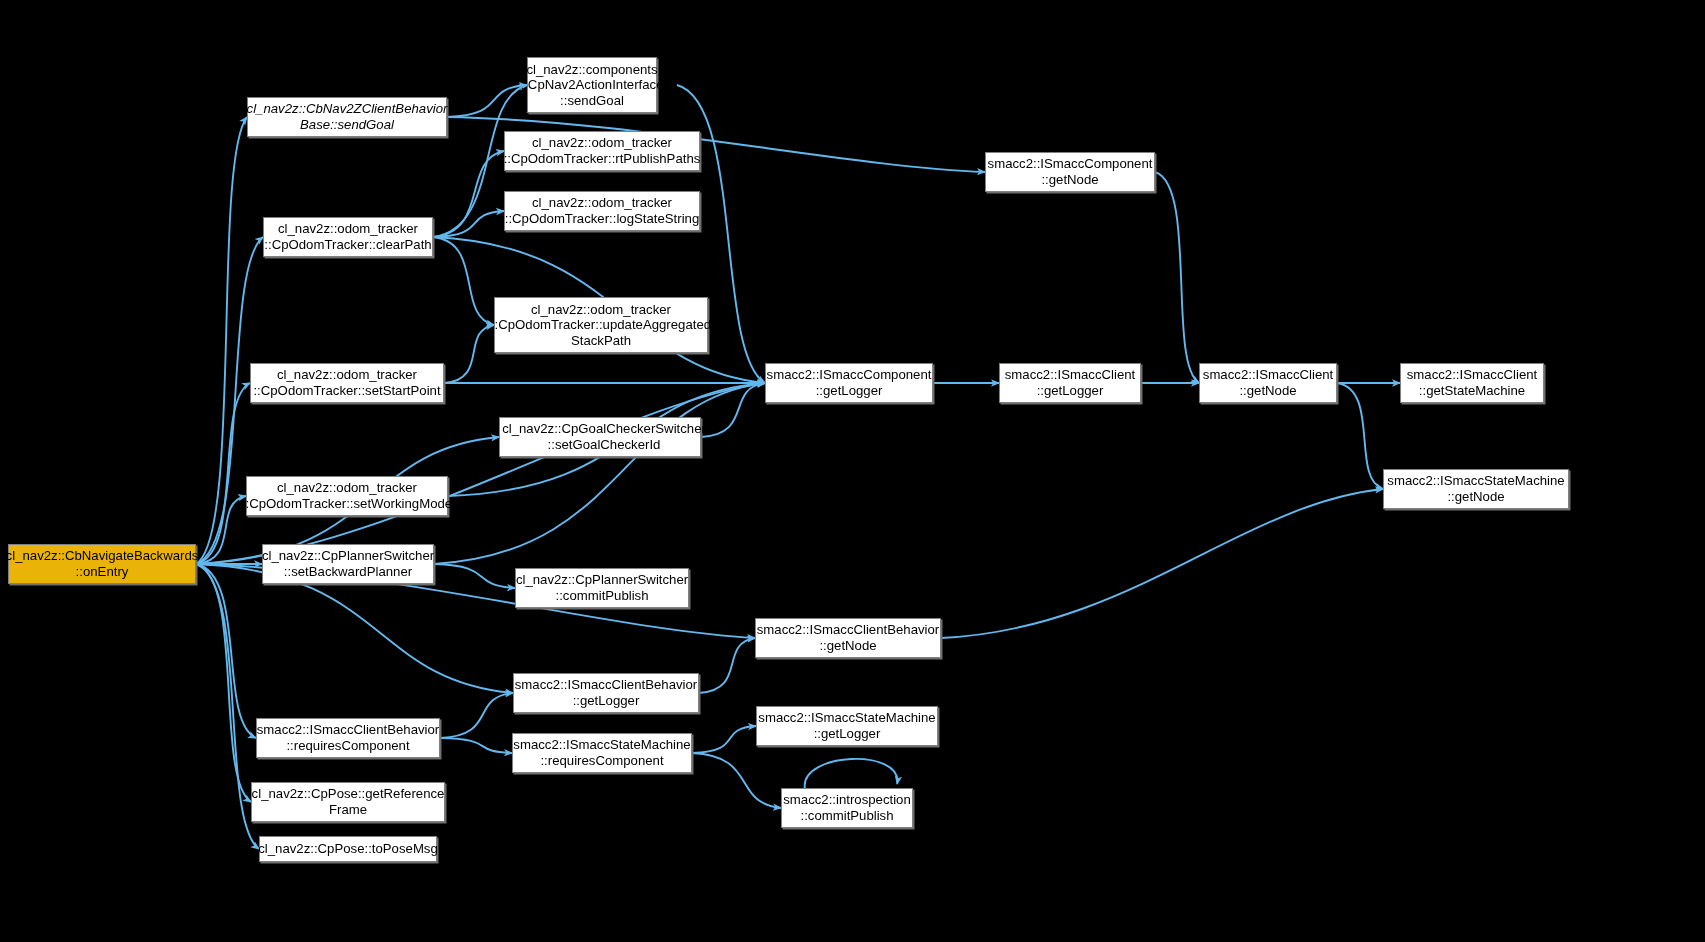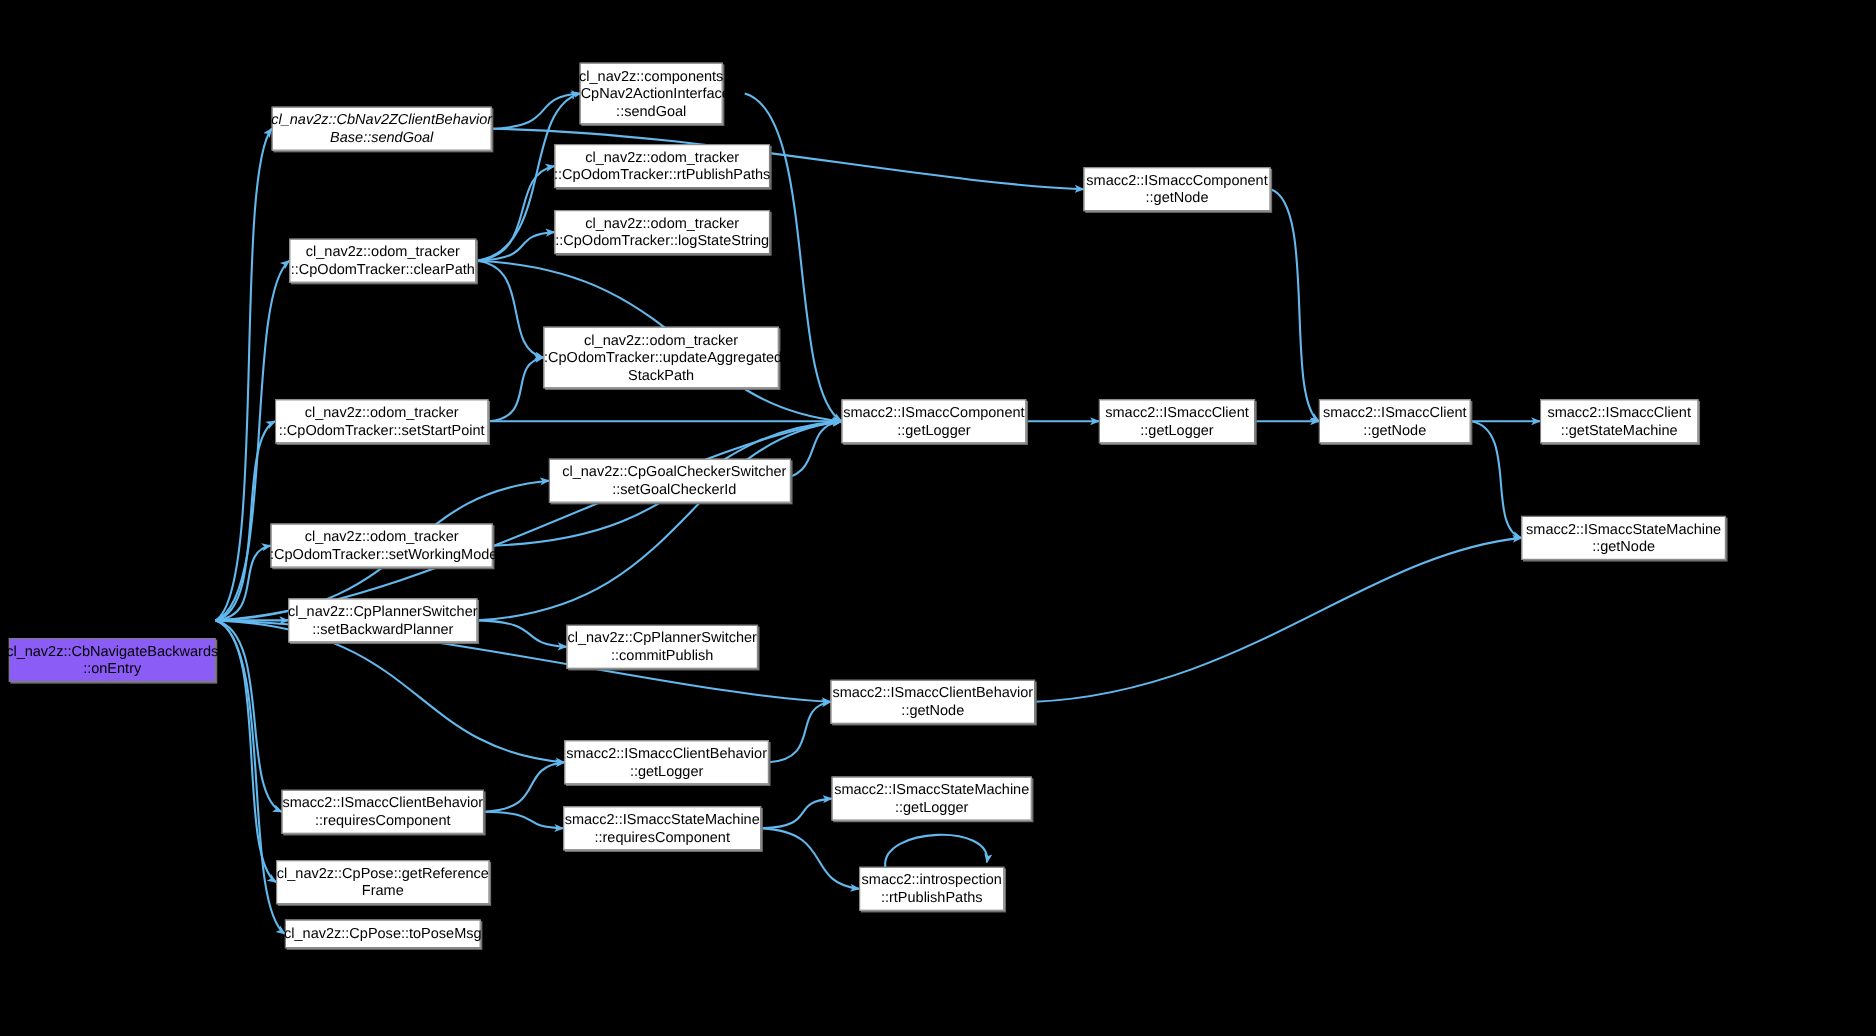--- a/index.html
+++ b/index.html
@@ -5,21 +5,21 @@
   html,body{margin:0;padding:0;background:#000;}
   body{width:1705px;height:942px;overflow:hidden;
        font-family:"Liberation Sans","DejaVu Sans",sans-serif;}
   #canvas{position:relative;width:1705px;height:942px;background:#000;}
   svg.edges{position:absolute;left:0;top:0;width:1705px;height:942px;}
   .node{position:absolute;box-sizing:border-box;background:#ffffff;
         border:1px solid #808080;color:#000;display:flex;align-items:center;
         justify-content:center;text-align:center;line-height:1.18;
         font-size:13.2px;padding:2px 4px;white-space:pre-line;
         box-shadow:1.5px 1.5px 0 0 #6f6f6f;}
-  .node.root{background:#8b5cf6;margin-top:36px;}
+  .node.root{background:#eab308;}
 </style>
 </head>
 <body>
 
 <div id="canvas">
   <svg class="edges" id="edge-layer">
     <defs>
       <marker id="ah" markerWidth="9" markerHeight="9" refX="8" refY="4.5" orient="auto" markerUnits="userSpaceOnUse">
         <path d="M0,0.8 L9,4.5 L0,8.2 L2.2,4.5 Z" fill="#63b8ee"></path>
       </marker>
@@ -77,21 +77,21 @@
 ::CpOdomTracker::rtPublishPaths</div>
       <div class="node" style="left: 504px; top: 191px; width: 196px; height: 40px;">cl_nav2z::odom_tracker
 ::CpOdomTracker::logStateString</div>
       <div class="node" style="left: 263px; top: 217px; width: 170px; height: 40px;">cl_nav2z::odom_tracker
 ::CpOdomTracker::clearPath</div>
       <div class="node" style="left: 494px; top: 297px; width: 214px; height: 56px;">cl_nav2z::odom_tracker
 ::CpOdomTracker::updateAggregated
 StackPath</div>
       <div class="node" style="left: 250px; top: 363px; width: 194px; height: 40px;">cl_nav2z::odom_tracker
 ::CpOdomTracker::setStartPoint</div>
-      <div class="node" style="left: 499px; top: 417px; width: 220px; height: 40px; padding-left: 12px;">cl_nav2z::CpGoalCheckerSwitcher
+      <div class="node" style="left: 499px; top: 417px; width: 202px; height: 40px; padding-left: 12px;">cl_nav2z::CpGoalCheckerSwitcher
 ::setGoalCheckerId</div>
       <div class="node" style="left: 246px; top: 476px; width: 202px; height: 40px;">cl_nav2z::odom_tracker
 ::CpOdomTracker::setWorkingMode</div>
       <div class="node" style="left: 262px; top: 544px; width: 172px; height: 40px;">cl_nav2z::CpPlannerSwitcher
 ::setBackwardPlanner</div>
       <div class="node" style="left: 515px; top: 568px; width: 174px; height: 40px;">cl_nav2z::CpPlannerSwitcher
 ::commitPublish</div>
       <div class="node" style="left: 765px; top: 363px; width: 168px; height: 40px;">smacc2::ISmaccComponent
 ::getLogger</div>
       <div class="node" style="left: 985px; top: 152px; width: 170px; height: 40px;">smacc2::ISmaccComponent
@@ -108,18 +108,18 @@
 ::getNode</div>
       <div class="node" style="left: 513px; top: 673px; width: 186px; height: 40px;">smacc2::ISmaccClientBehavior
 ::getLogger</div>
       <div class="node" style="left: 256px; top: 718px; width: 184px; height: 40px;">smacc2::ISmaccClientBehavior
 ::requiresComponent</div>
       <div class="node" style="left: 512px; top: 733px; width: 180px; height: 40px;">smacc2::ISmaccStateMachine
 ::requiresComponent</div>
       <div class="node" style="left: 756px; top: 706px; width: 182px; height: 40px;">smacc2::ISmaccStateMachine
 ::getLogger</div>
       <div class="node" style="left: 781px; top: 788px; width: 132px; height: 40px;">smacc2::introspection
-::rtPublishPaths</div>
+::commitPublish</div>
       <div class="node" style="left: 251px; top: 782px; width: 194px; height: 40px;">cl_nav2z::CpPose::getReference
 Frame</div>
       <div class="node" style="left: 259px; top: 836px; width: 178px; height: 26px;">cl_nav2z::CpPose::toPoseMsg</div>
     </div>
 </div>
 
 </body></html>

